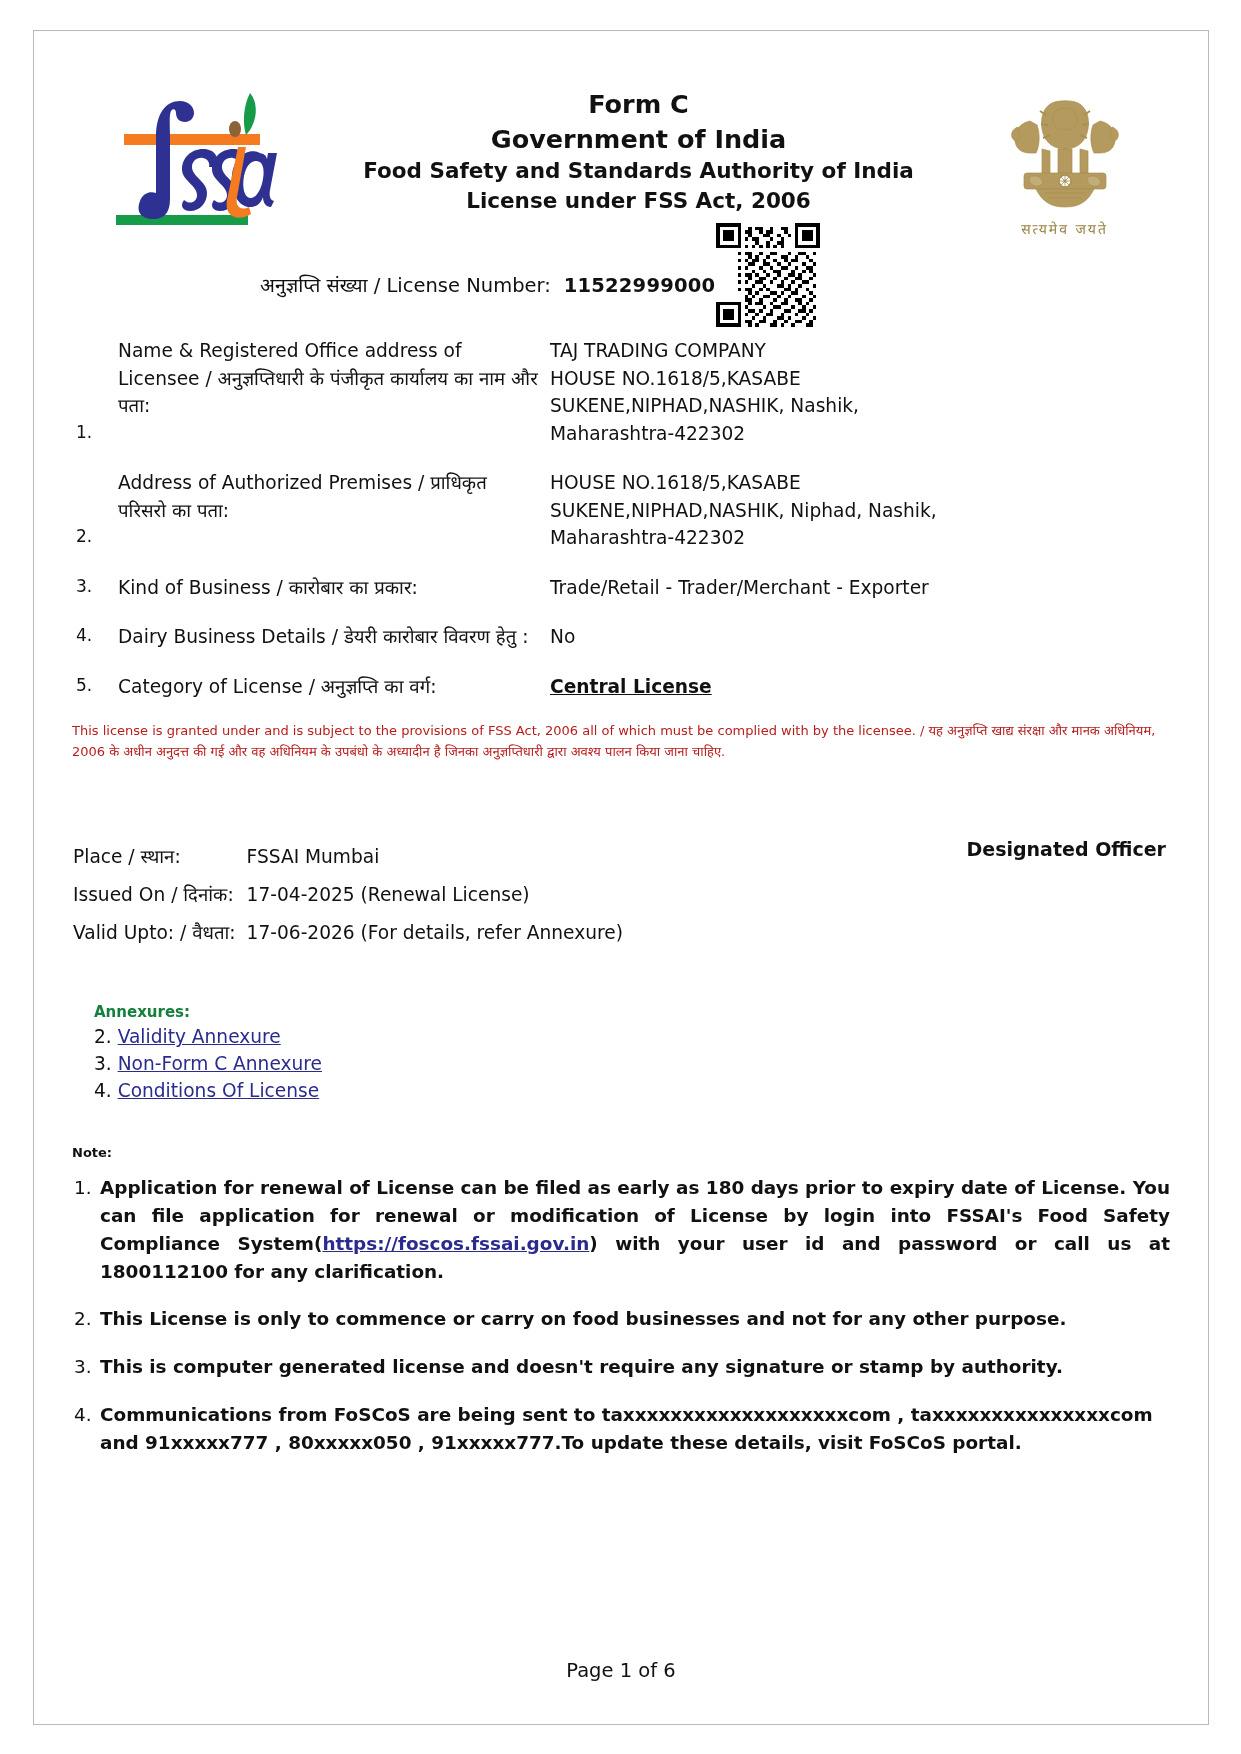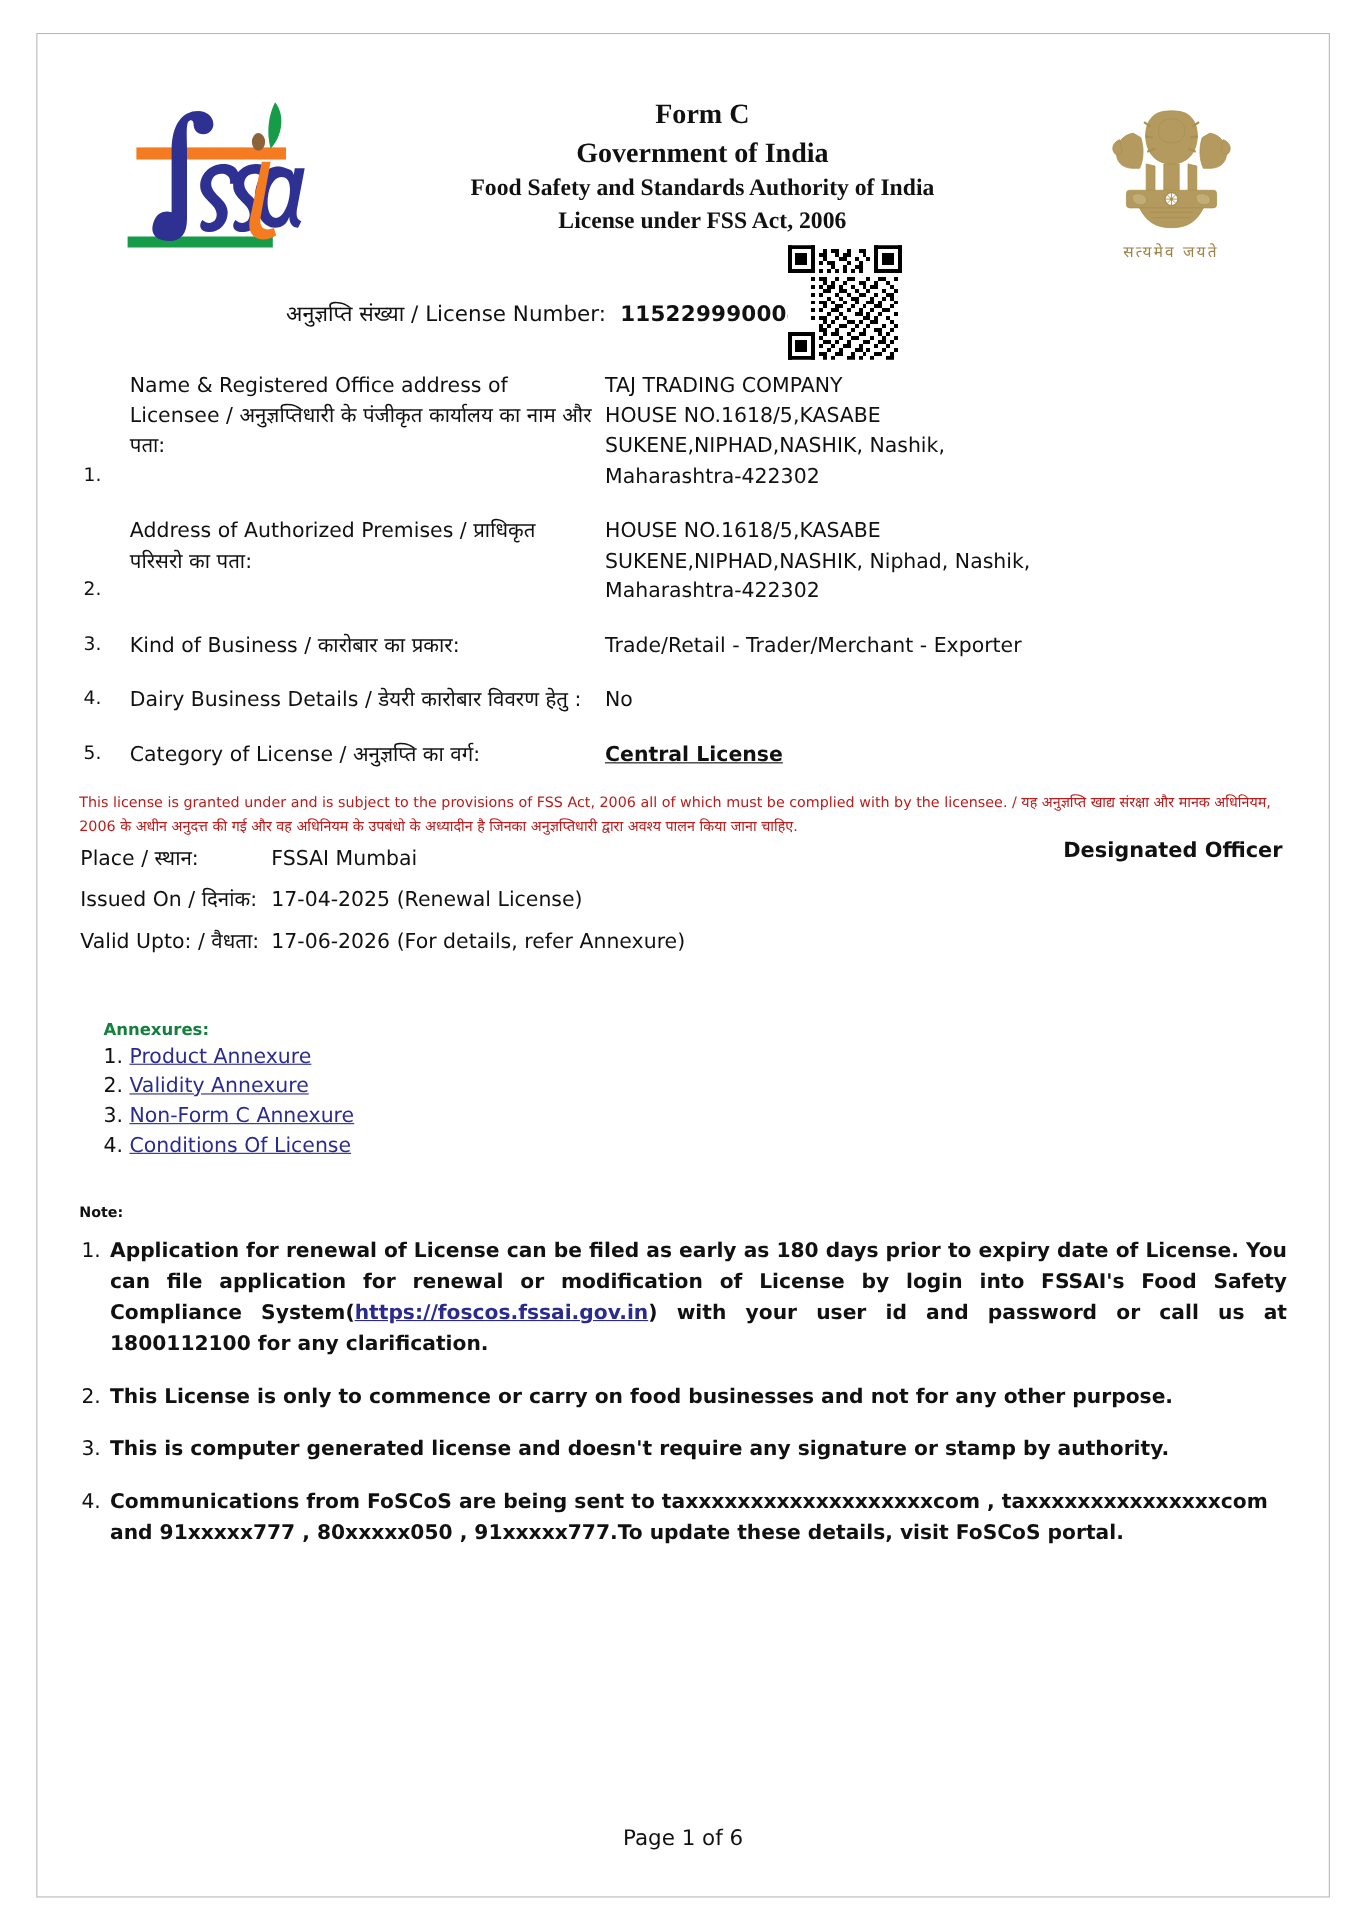--- a/index.html
+++ b/index.html
@@ -42,21 +42,20 @@
   .header-titles {
     position: absolute;
     left: 225px; right: 190px;
     top: 28px;
     text-align: center;
   }
   .header-titles div {
     font-weight: bold;
     color: #111;
     line-height: 1.36;
-    font-family: Liberation Serif, serif;
   }
   .ht1 { font-size: 25.5px; }
   .ht2 { font-size: 25.5px; }
   .ht3 { font-size: 21.5px; }
   .ht4 { font-size: 21.5px; }
 
   .emblem {
     position: absolute;
     right: 18px; top: 22px;
     width: 175px; height: 170px;
@@ -124,20 +123,21 @@
     line-height: 1.62;
     color: #b91c1c;
     margin-top: -2px;
     padding-right: 6px;
     text-align: left;
   }
 
   
   .placeblock {
     position: relative;
+    margin-top: 76px;
   }
   .placeblock table { border-collapse: collapse; }
   .placeblock td {
     font-size: 18.6px;
     line-height: 1.92;
     color: #111;
     white-space: nowrap;
     vertical-align: top;
   }
   td.pl { padding-right: 10px; }
@@ -554,24 +554,20 @@
         </tr>
       </tbody>
         </table>
       <div class="officer">Designated Officer</div>
     </div>
 
     <div class="annexures">
       <div class="annex-head">Annexures:</div>
 
       <div class="annex-item">
-        <span class="idx">1.</span>
-        <a href="#">Product Annexure</a>
-      </div>
-      <div class="annex-item">
         <span class="idx">2.</span>
         <a href="#">Validity Annexure</a>
       </div>
       <div class="annex-item">
         <span class="idx">3.</span>
         <a href="#">Non-Form C Annexure</a>
       </div>
       <div class="annex-item">
         <span class="idx">4.</span>
         <a href="#">Conditions Of License</a>

